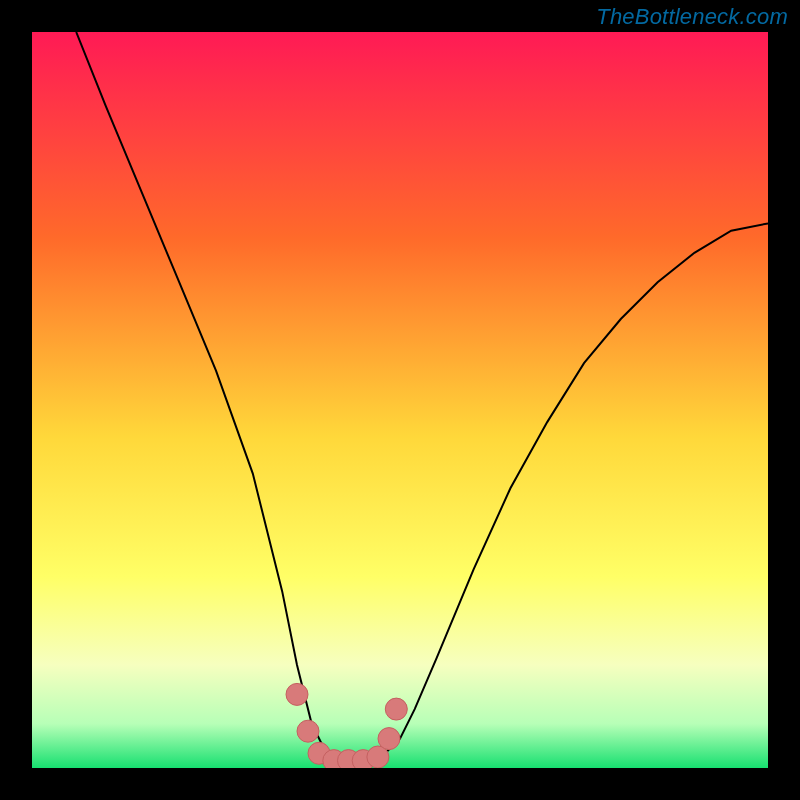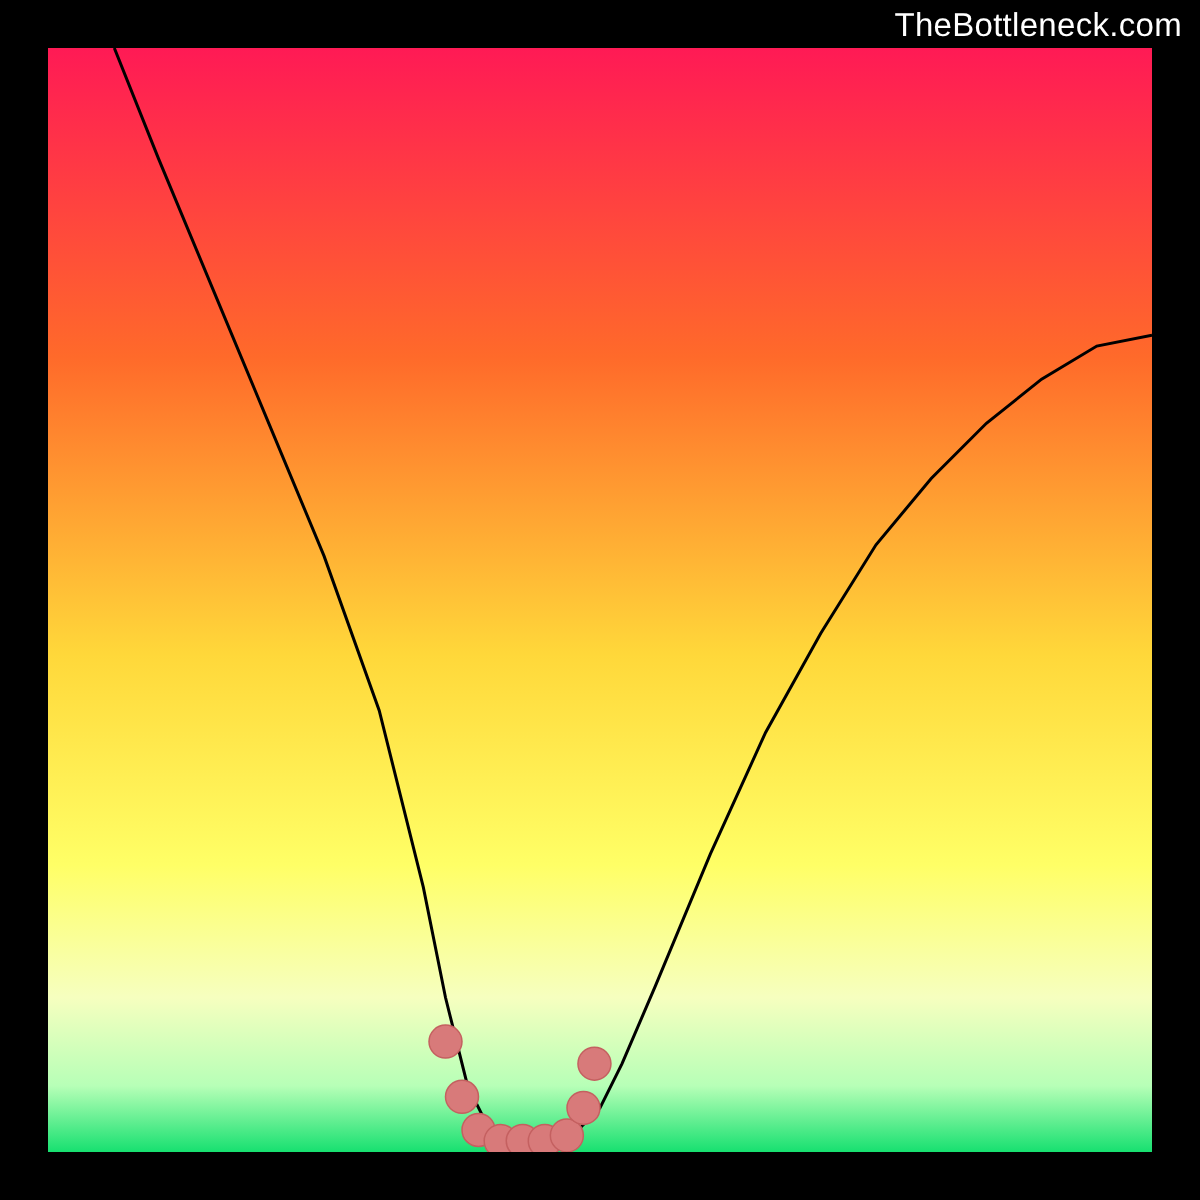--- a/index.html
+++ b/index.html
@@ -29,25 +29,26 @@
   }
   .plot-area svg {
     display: block;
     width: 736px;
     height: 736px;
   }
   .watermark {
     position: absolute;
     top: 4px;
     right: 12px;
-    color: #ffffff;
+    color: #0369a1;
     font-size: 22px;
     font-weight: 500;
     letter-spacing: 0.2px;
     user-select: none;
+    font-style: italic;
   }
 </style>
 </head>
 <body>
 
 <div class="frame">
   <div class="watermark">TheBottleneck.com</div>
 
   <div class="plot-area">
     <svg id="chart-svg" viewBox="0 0 736 736">

